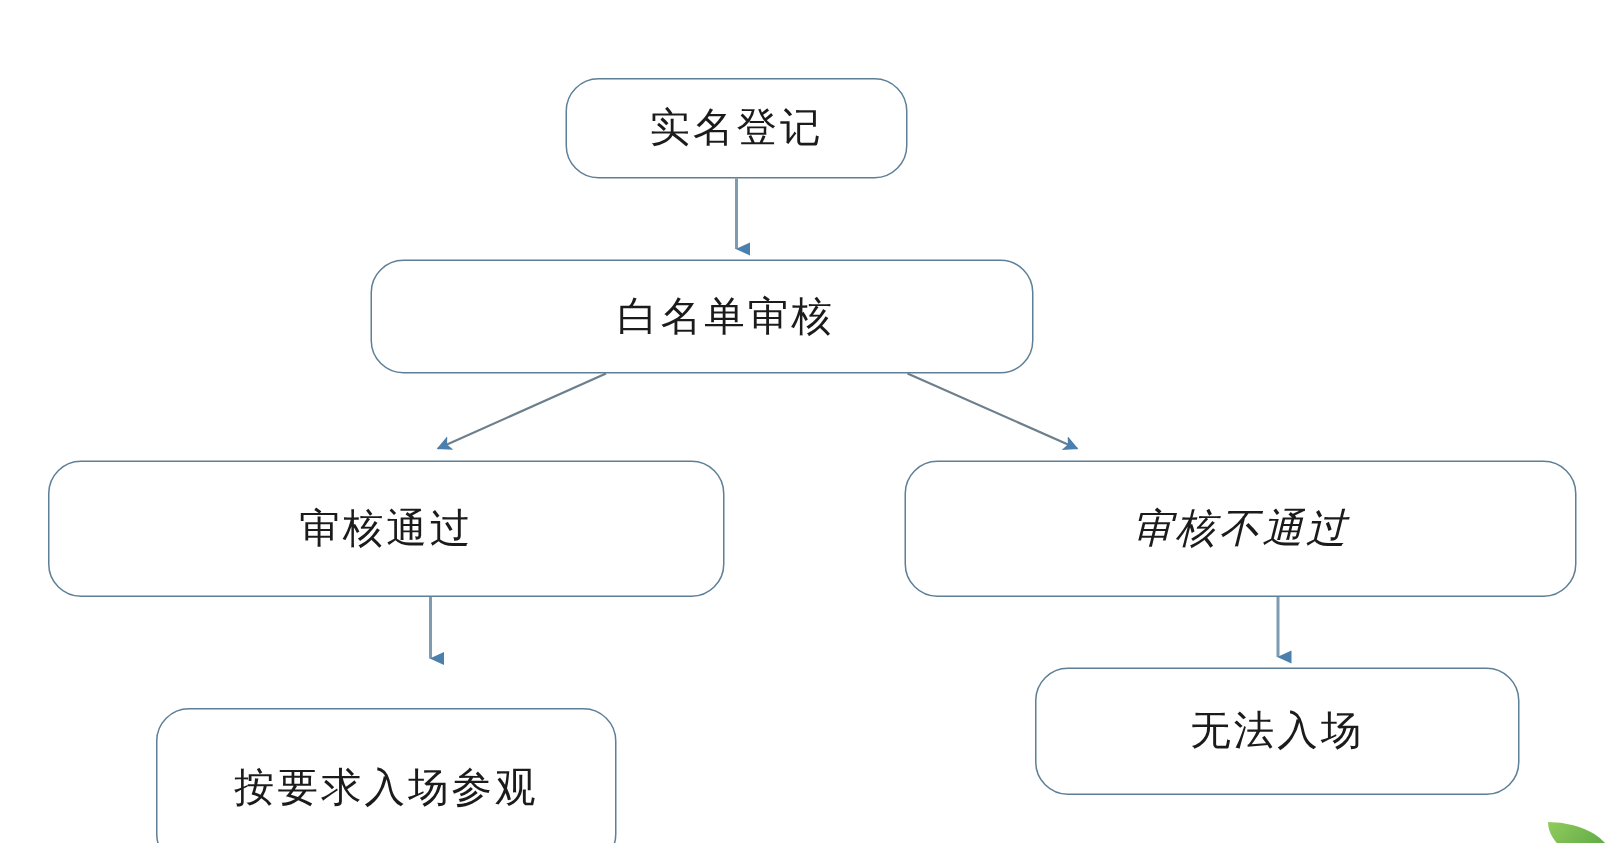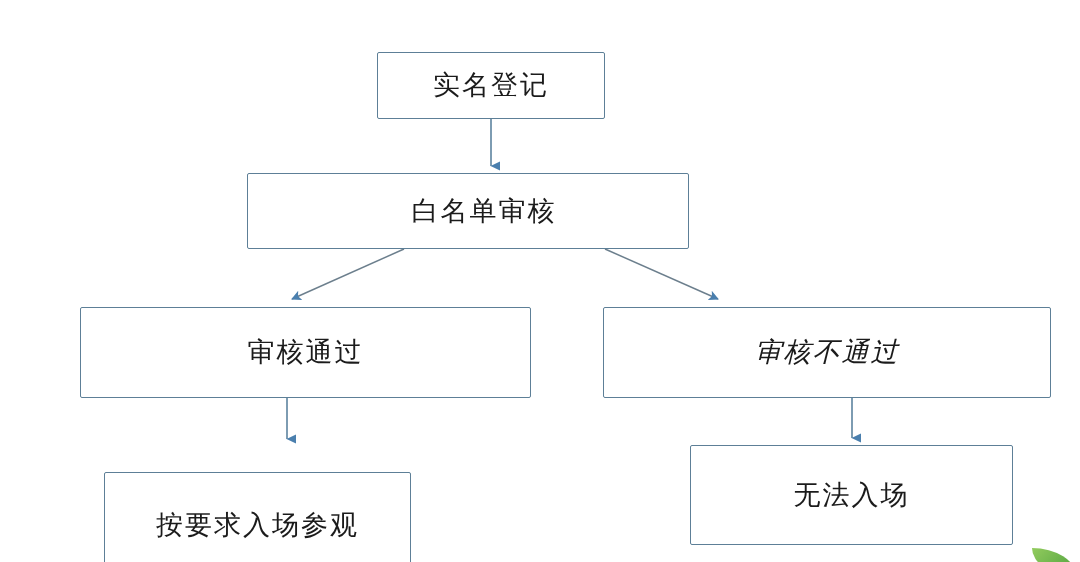--- a/index.html
+++ b/index.html
@@ -22,39 +22,39 @@
     left: 0;
     top: 0;
     width: 1080px;
     height: 562px;
     pointer-events: none;
   }
   .node {
     position: absolute;
     box-sizing: border-box;
     border: 1.6px solid #5d7f97;
-    border-radius: 2px;
+    border-radius: 22px;
     background: #ffffff;
     display: flex;
     align-items: center;
     justify-content: center;
     color: #1b1b1b;
     letter-spacing: 2px;
     white-space: nowrap;
   }
   .node-label {
     font-size: 27px;
     line-height: 1;
   }
   #node-start      { left: 377px; top: 52px;  width: 228px; height: 67px;  }
   #node-review     { left: 247px; top: 173px; width: 442px; height: 76px; padding-left: 32px;  }
-  #node-pass       { left: 32px;  top: 307px; width: 451px; height: 91px; margin-left: 48px;  }
+  #node-pass       { left: 32px;  top: 307px; width: 451px; height: 91px;  }
   #node-fail       { left: 603px; top: 307px; width: 448px; height: 91px; font-style: italic;  }
   #node-enter      { left: 104px; top: 472px; width: 307px; height: 106px;  }
-  #node-noentry    { left: 690px; top: 445px; width: 323px; height: 100px;  }
+  #node-noentry    { left: 690px; top: 445px; width: 323px; height: 85px;  }
   #watermark {
     position: absolute;
     left: 1032px;
     top: 548px;
     width: 46px;
     height: 22px;
     overflow: hidden;
   }
   #watermark .leaf {
     position: absolute;

